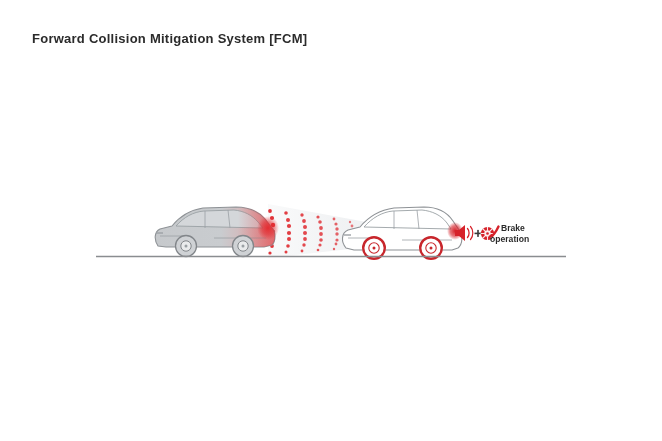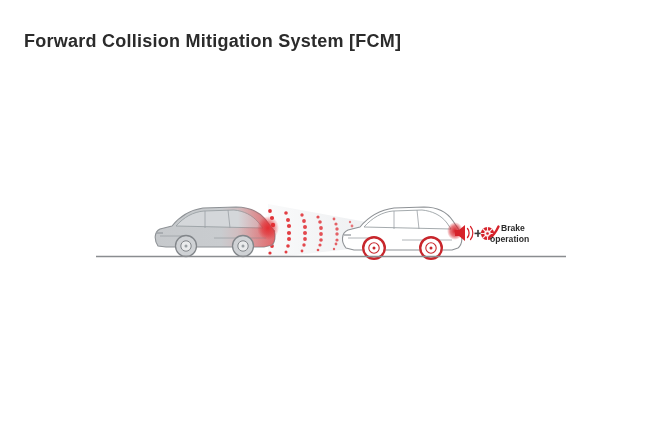--- a/index.html
+++ b/index.html
@@ -11,23 +11,23 @@
     width: 662px;
     height: 441px;
     position: relative;
     overflow: hidden;
     font-family: "Liberation Sans", sans-serif;
     -webkit-font-smoothing: antialiased;
   }
 
   #page-title {
     position: absolute;
-    left: 24px;
+    left: 32px;
     top: 31px;
-    font-size: 18px;
+    font-size: 13px;
     font-weight: bold;
     letter-spacing: 0.25px;
     color: #2b2b2b;
     white-space: nowrap;
   }
 
   #diagram-stage {
     position: absolute;
     left: 0;
     top: 0;

